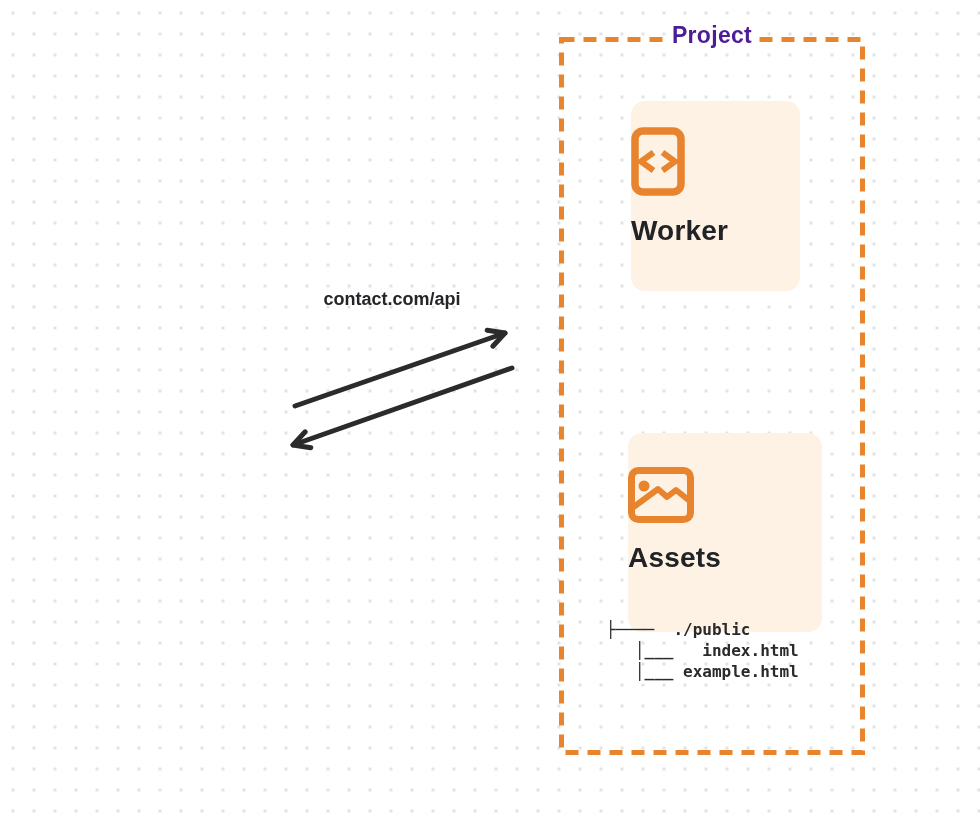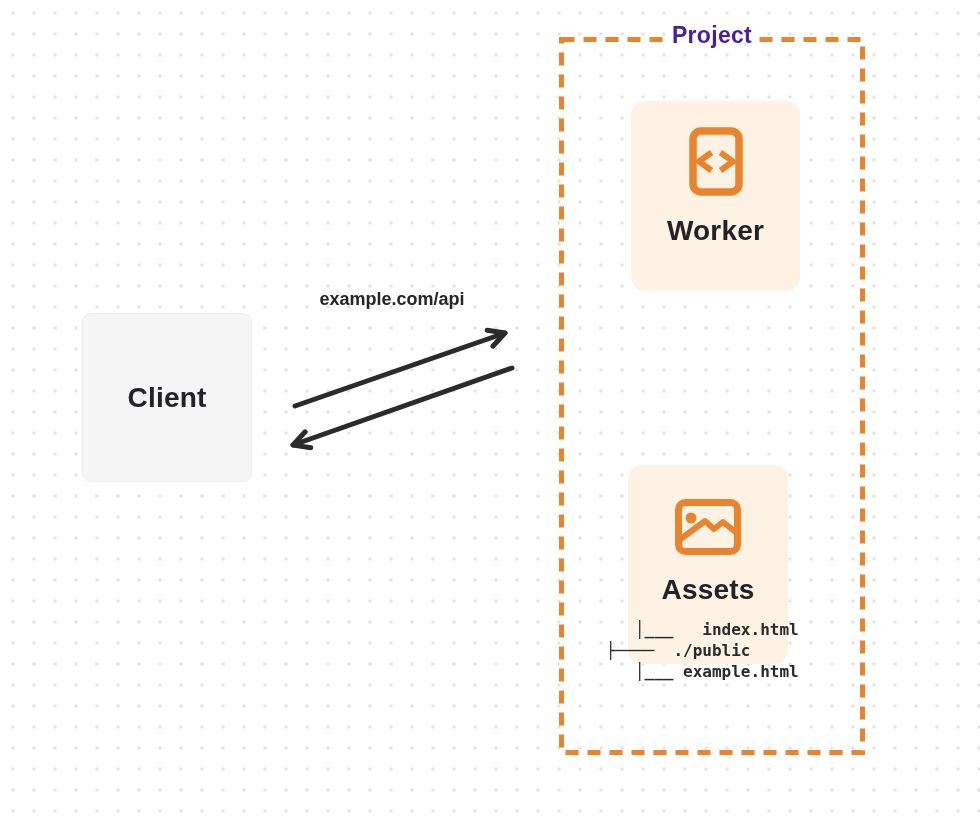--- a/index.html
+++ b/index.html
@@ -40,45 +40,42 @@
   .project-border{position:absolute;left:0;top:0;overflow:visible;}
   .project-title{
     position:absolute;left:50%;top:0;transform:translate(-50%,-54%);
     background:#ffffff;padding:0 5px;
     font-size:23px;font-weight:700;color:#4c1d95;letter-spacing:.3px;
   }
 
   
   .card{
     position:absolute;background:#fdf2e3;border-radius:14px;
-    display:flex;flex-direction:column;align-items:center;
+    display:flex;flex-direction:column;align-items:flex-start;
   }
   .card.worker{left:72px;top:64px;width:169px;height:164px;padding-top:26px;}
-  .card.assets{left:69px;top:428px;width:160px;height:165px;padding-top:34px;}
+  .card.assets{left:69px;top:396px;width:194px;height:165px;padding-top:34px;}
   .card .icon{display:block;}
   .card .node-label{margin-top:20px;line-height:30px;}
 
   
   .file-tree{
     position:absolute;left:47px;top:582px;
     font-family:"DejaVu Sans Mono", monospace;
     font-size:16px;font-weight:700;line-height:21px;color:#2a2a2c;
   }
   .tree-line{white-space:pre;}
 </style>
 </head>
 <body>
 
 <div class="canvas">
 
-  <div class="client-box">
-    <span class="node-label">Client</span>
-  </div>
 
-  <div class="request-label">example.com/api</div>
+  <div class="request-label">contact.com/api</div>
 
   <svg class="arrows" width="260" height="150" viewBox="0 0 260 150">
     <g stroke="#2b2b2b" stroke-width="5" fill="none" stroke-linecap="round" stroke-linejoin="round">
       <g>
         <line x1="25" y1="96" x2="235" y2="23"></line>
         <polyline points="222.8,36.2 235,23 217.2,20.2"></polyline>
       </g>
       <g>
         <line x1="242" y1="58" x2="23" y2="135"></line>
         <polyline points="35.2,121.8 23,135 40.8,137.7"></polyline>
@@ -107,19 +104,19 @@
     <div class="card assets">
       <svg class="icon" width="66" height="56" viewBox="0 0 66 56">
         <rect x="3.5" y="3.5" width="59" height="49" rx="7" fill="none" stroke="#e8842e" stroke-width="7"></rect>
         <circle cx="16" cy="19" r="5.5" fill="#e8842e"></circle>
         <path d="M3,42 L30,22 L39,30 L48,23 L63,35" fill="none" stroke="#e8842e" stroke-width="6" stroke-linejoin="round" stroke-linecap="round"></path>
       </svg>
       <span class="node-label">Assets</span>
     </div>
 
     <div class="file-tree">
+      <div class="tree-line">├────  ./public</div>
       <div class="tree-line">   │___   index.html</div>
-      <div class="tree-line">├────  ./public</div>
       <div class="tree-line">   │___ example.html</div>
     </div>
   </div>
 
 </div>
 
 </body></html>

